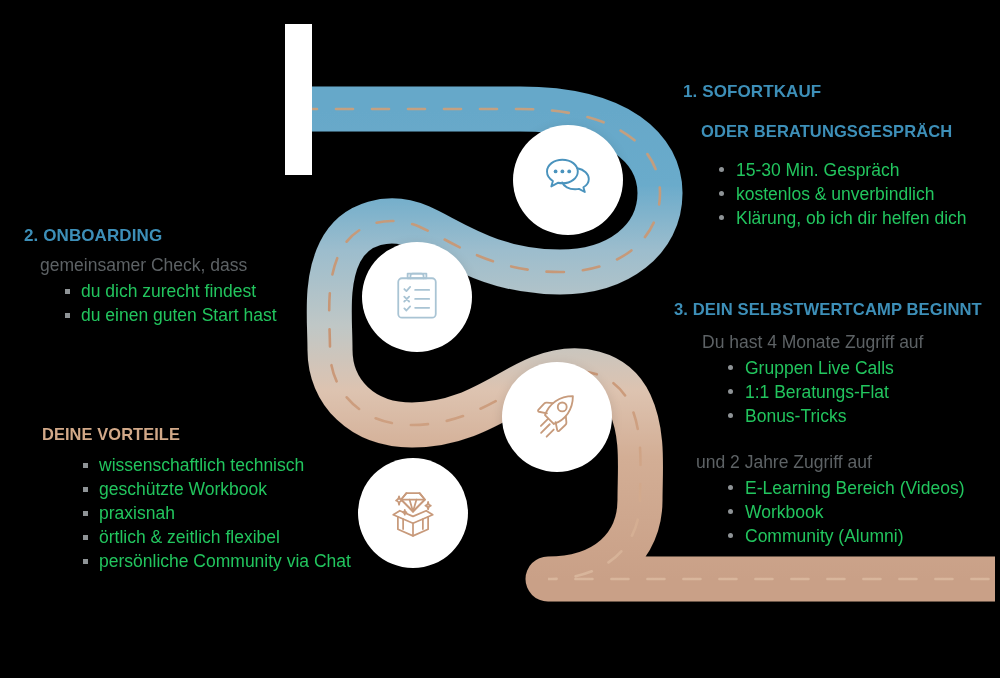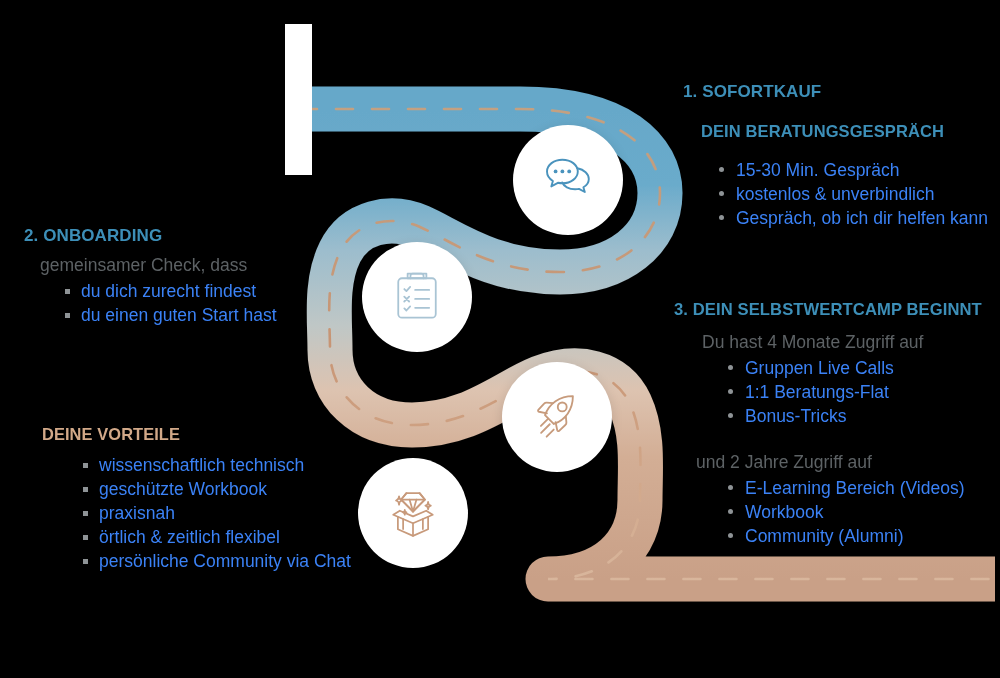--- a/index.html
+++ b/index.html
@@ -28,21 +28,21 @@
     font-size:17px;line-height:1.2;
   }
   .h-blue{color:#3d8fb8;}
   .h-tan{color:#d2a989;}
   .lead{
     color:#5d6265;font-size:17.5px;line-height:1.25;
     margin:9px 0 2px 0;
   }
   ul.bul{list-style:none;margin:0;padding:0;}
   ul.bul li{
-    color:#3b82f6;font-size:17.5px;line-height:1.38;
+    color:#22c55e;font-size:17.5px;line-height:1.38;
     position:relative;padding-left:21px;
   }
   ul.bul.sq li:before{
     content:"";position:absolute;left:5px;top:10px;
     width:5px;height:5px;background:#8e9396;
   }
   ul.bul.rd li:before{
     content:"";position:absolute;left:4px;top:9px;
     width:5px;height:5px;border-radius:50%;background:#8e9396;
   }
@@ -175,25 +175,25 @@
         <path d="M47.6 20.6 c0 2.3-.9 3.4-2.8 3.8 1.9.4 2.8 1.5 2.8 3.8
                  0-2.3.9-3.4 2.8-3.8-1.9-.4-2.8-1.5-2.8-3.8z"></path>
         <path d="M23.5 28.8 c0 1.5-.6 2.2-1.8 2.5 1.2.3 1.8 1 1.8 2.5
                  0-1.5.6-2.2 1.8-2.5-1.2-.3-1.8-1-1.8-2.5z"></path>
       </g>
     </svg>
   </div>
 
   <div class="block" style="left:683px;top:82px;width:317px;">
     <div class="heading h-blue">1. SOFORTKAUF</div>
-    <div class="heading h-blue" style="margin-top:20px;margin-left:18px;font-size:16.5px;">DEIN BERATUNGSGESPRÄCH</div>
+    <div class="heading h-blue" style="margin-top:20px;margin-left:18px;font-size:16.5px;">ODER BERATUNGSGESPRÄCH</div>
     <ul class="bul rd" style="margin-top:16px;margin-left:32px;">
       <li>15-30 Min. Gespräch</li>
       <li>kostenlos &amp; unverbindlich</li>
-      <li>Gespräch, ob ich dir helfen kann</li>
+      <li>Klärung, ob ich dir helfen dich</li>
     </ul>
   </div>
 
   <div class="block" style="left:24px;top:226px;width:320px;">
     <div class="heading h-blue">2. ONBOARDING</div>
     <div class="lead sub-ind">gemeinsamer Check, dass</div>
     <ul class="bul sq" style="margin-left:36px;">
       <li>du dich zurecht findest</li>
       <li>du einen guten Start hast</li>
     </ul>

